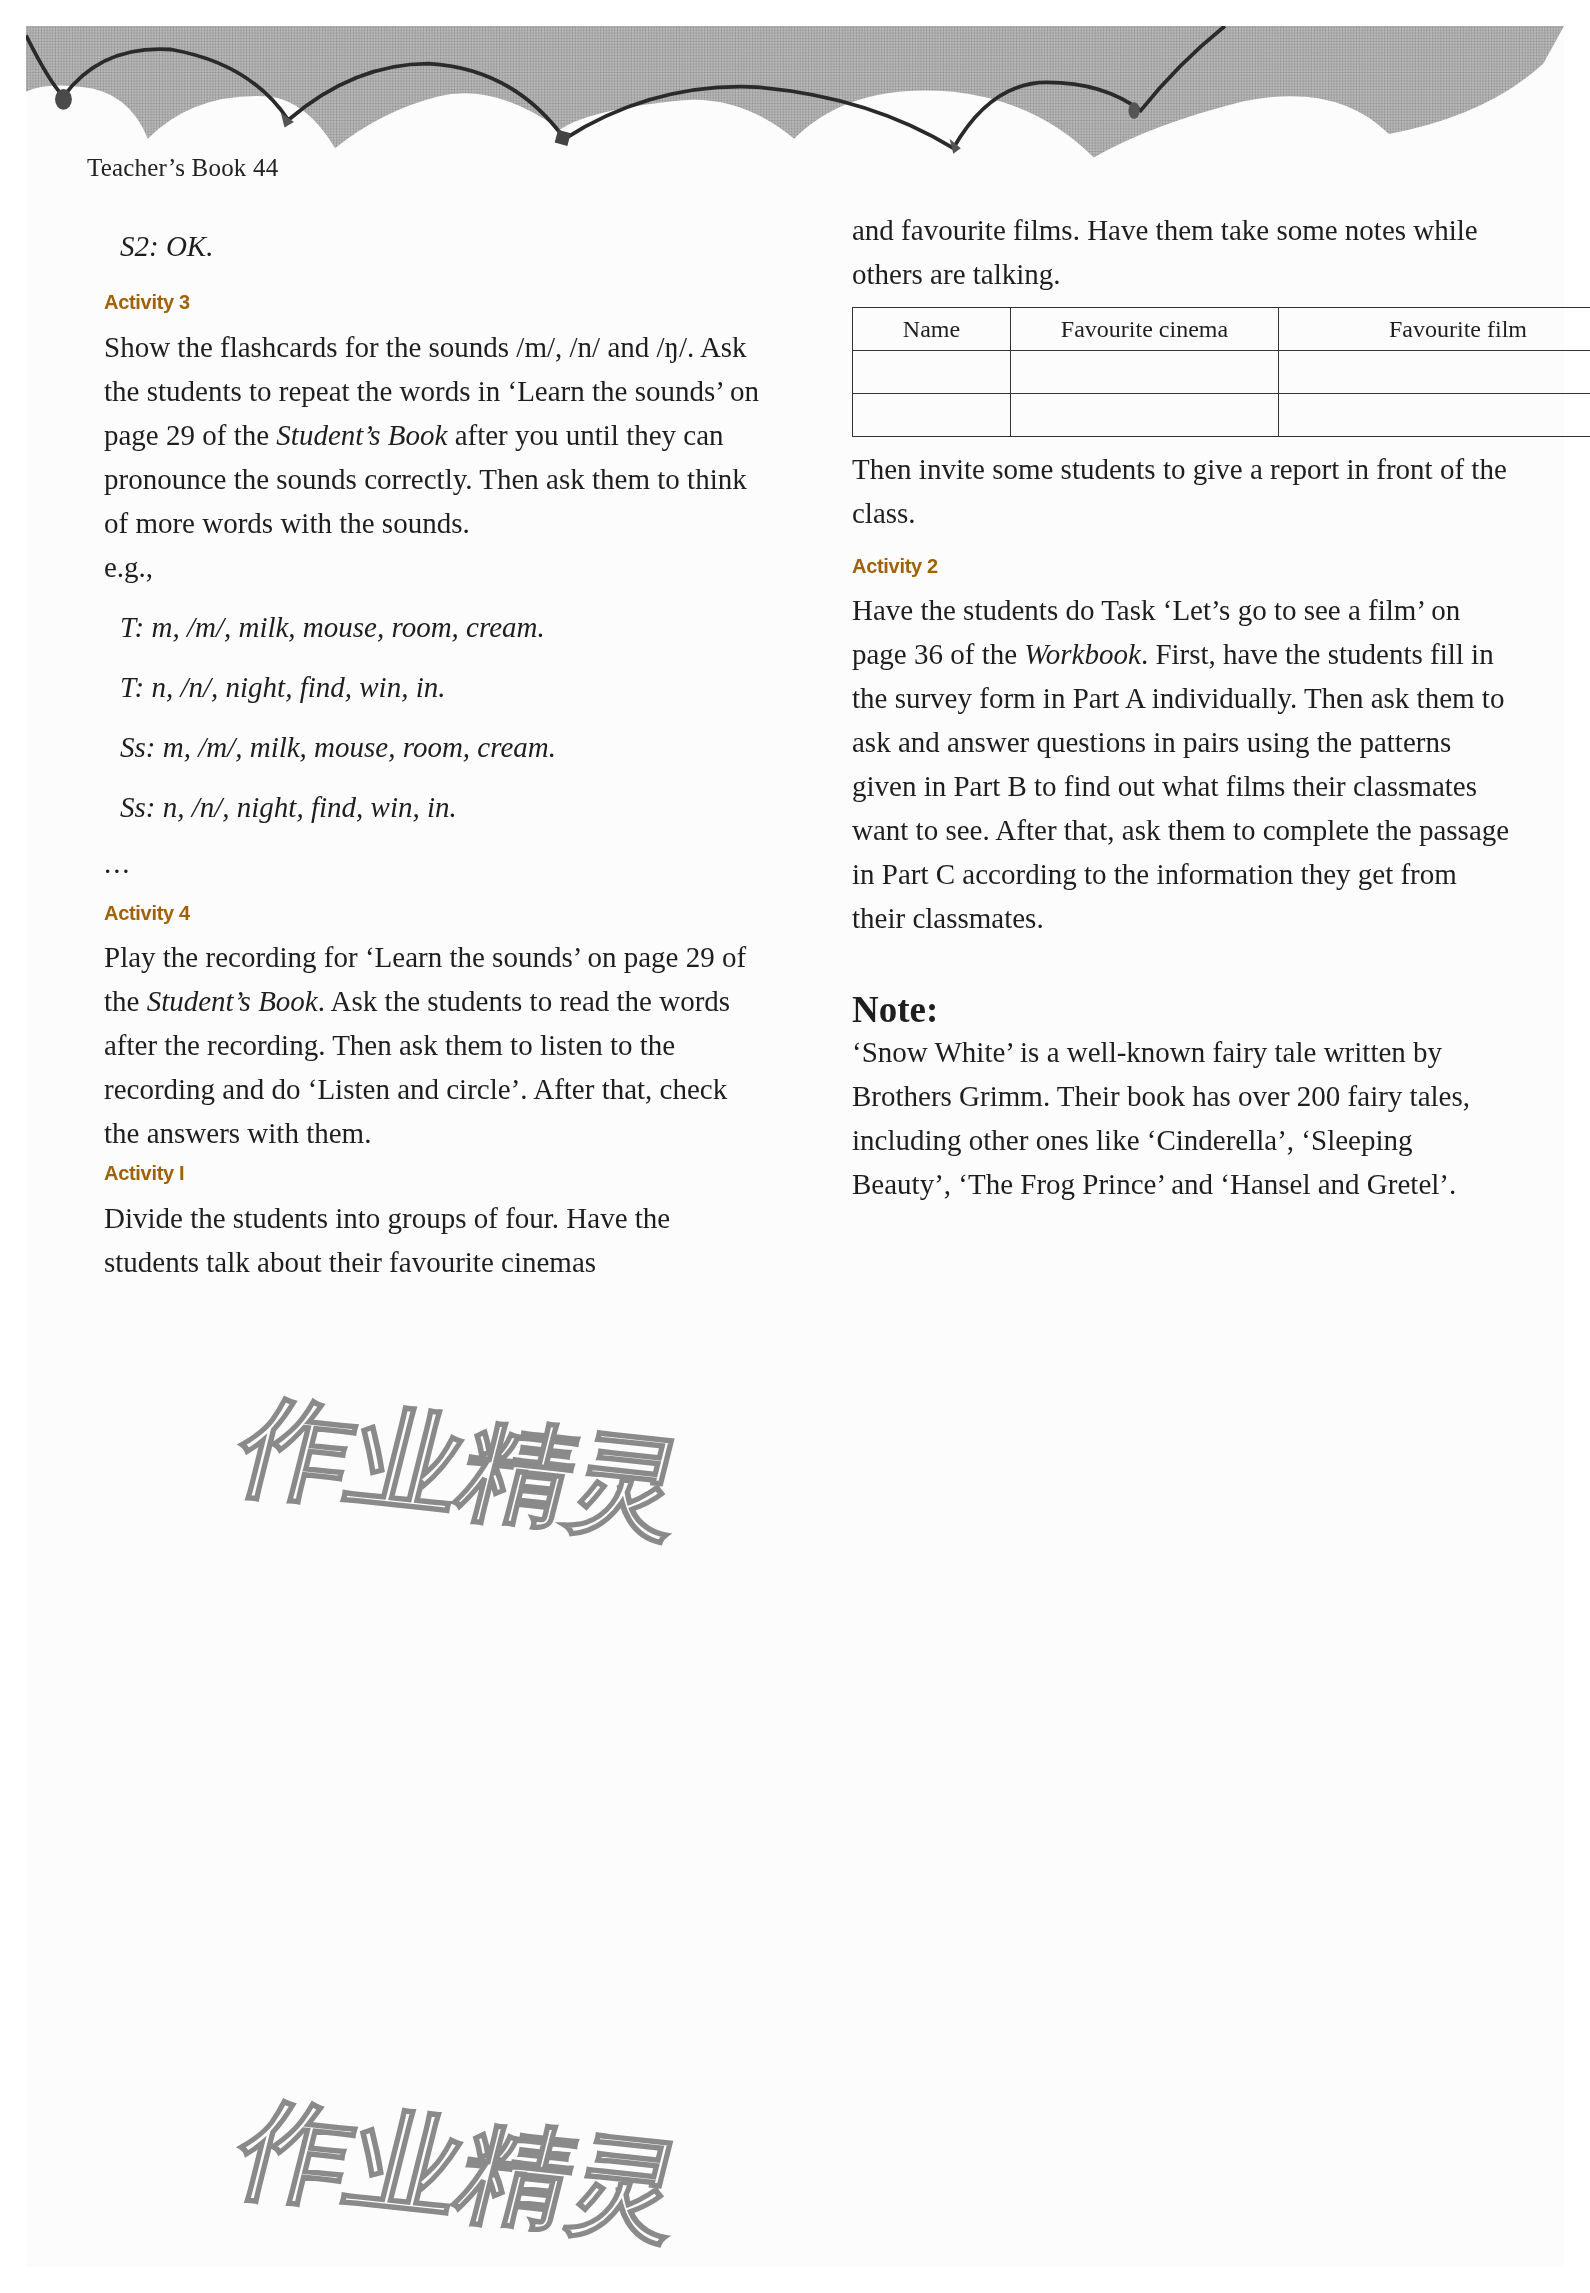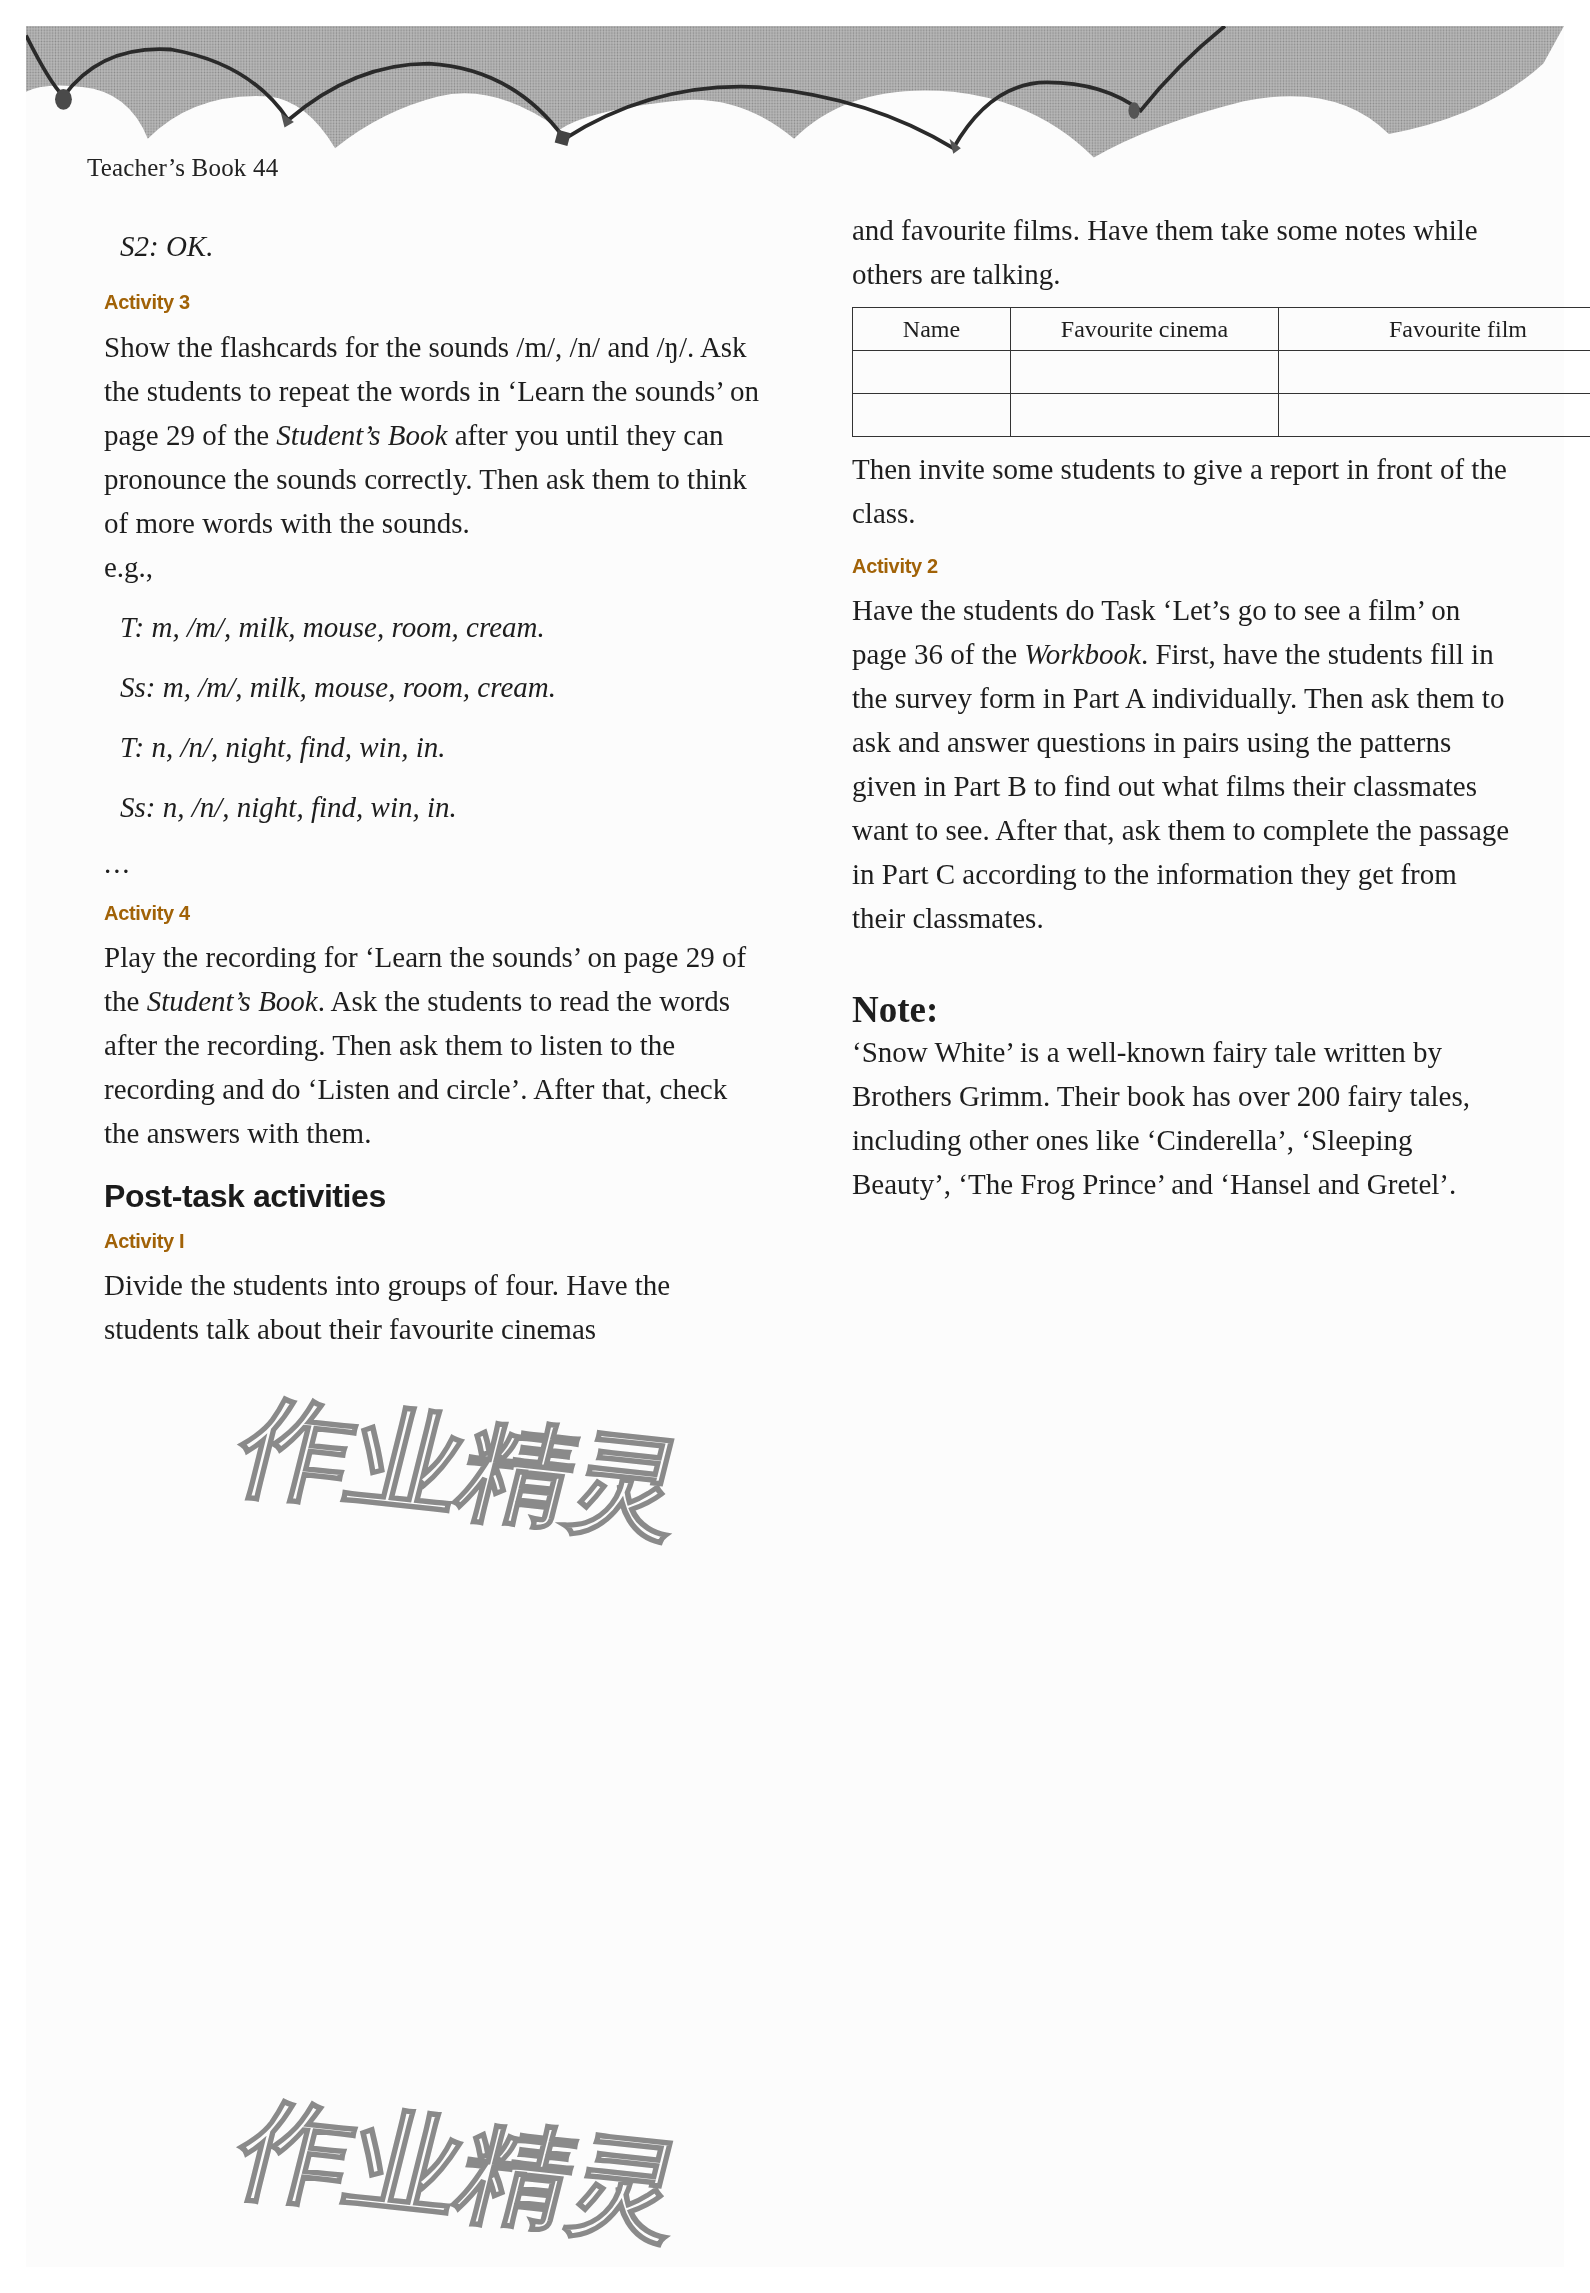--- a/index.html
+++ b/index.html
@@ -69,29 +69,28 @@
 
 <div class="running-head">Teacher’s Book  44</div>
 
 <div class="col left">
   <p class="it">S2: OK.</p>
 
   <div class="h-act">Activity 3</div>
   <p class="p"><span>Show the flashcards for the sounds /m/, /n/ and /ŋ/. Ask the students to repeat the words in ‘Learn the sounds’ on page 29 of the </span><i>Student’s Book</i><span> after you until they can pronounce the sounds correctly. Then ask them to think of more words with the sounds.</span></p>
   <p class="p">e.g.,</p>
   <p class="it">T: m, /m/, milk, mouse, room, cream.</p>
+  <p class="it">T: n, /n/, night, find, win, in.</p>
   <p class="it">Ss: m, /m/, milk, mouse, room, cream.</p>
-  <p class="it">T: n, /n/, night, find, win, in.</p>
   <p class="it">Ss: n, /n/, night, find, win, in.</p>
   <p class="ellipsis">...</p>
 
   <div class="h-act">Activity 4</div>
   <p class="p"><span>Play the recording for ‘Learn the sounds’ on page 29 of the </span><i>Student’s Book</i><span>. Ask the students to read the words after the recording. Then ask them to listen to the recording and do ‘Listen and circle’. After that, check the answers with them.</span></p>
 
-  <div class="h-sec">Post-task activities</div>
   <div class="h-act" style="margin-top:0">Activity I</div>
   <p class="p">Divide the students into groups of four. Have the students talk about their favourite cinemas</p>
 </div>
 
 <div class="col right">
   <p class="p">and favourite films. Have them take some notes while others are talking.</p>
 
   <table class="survey">
     <tbody>
         <tr>

